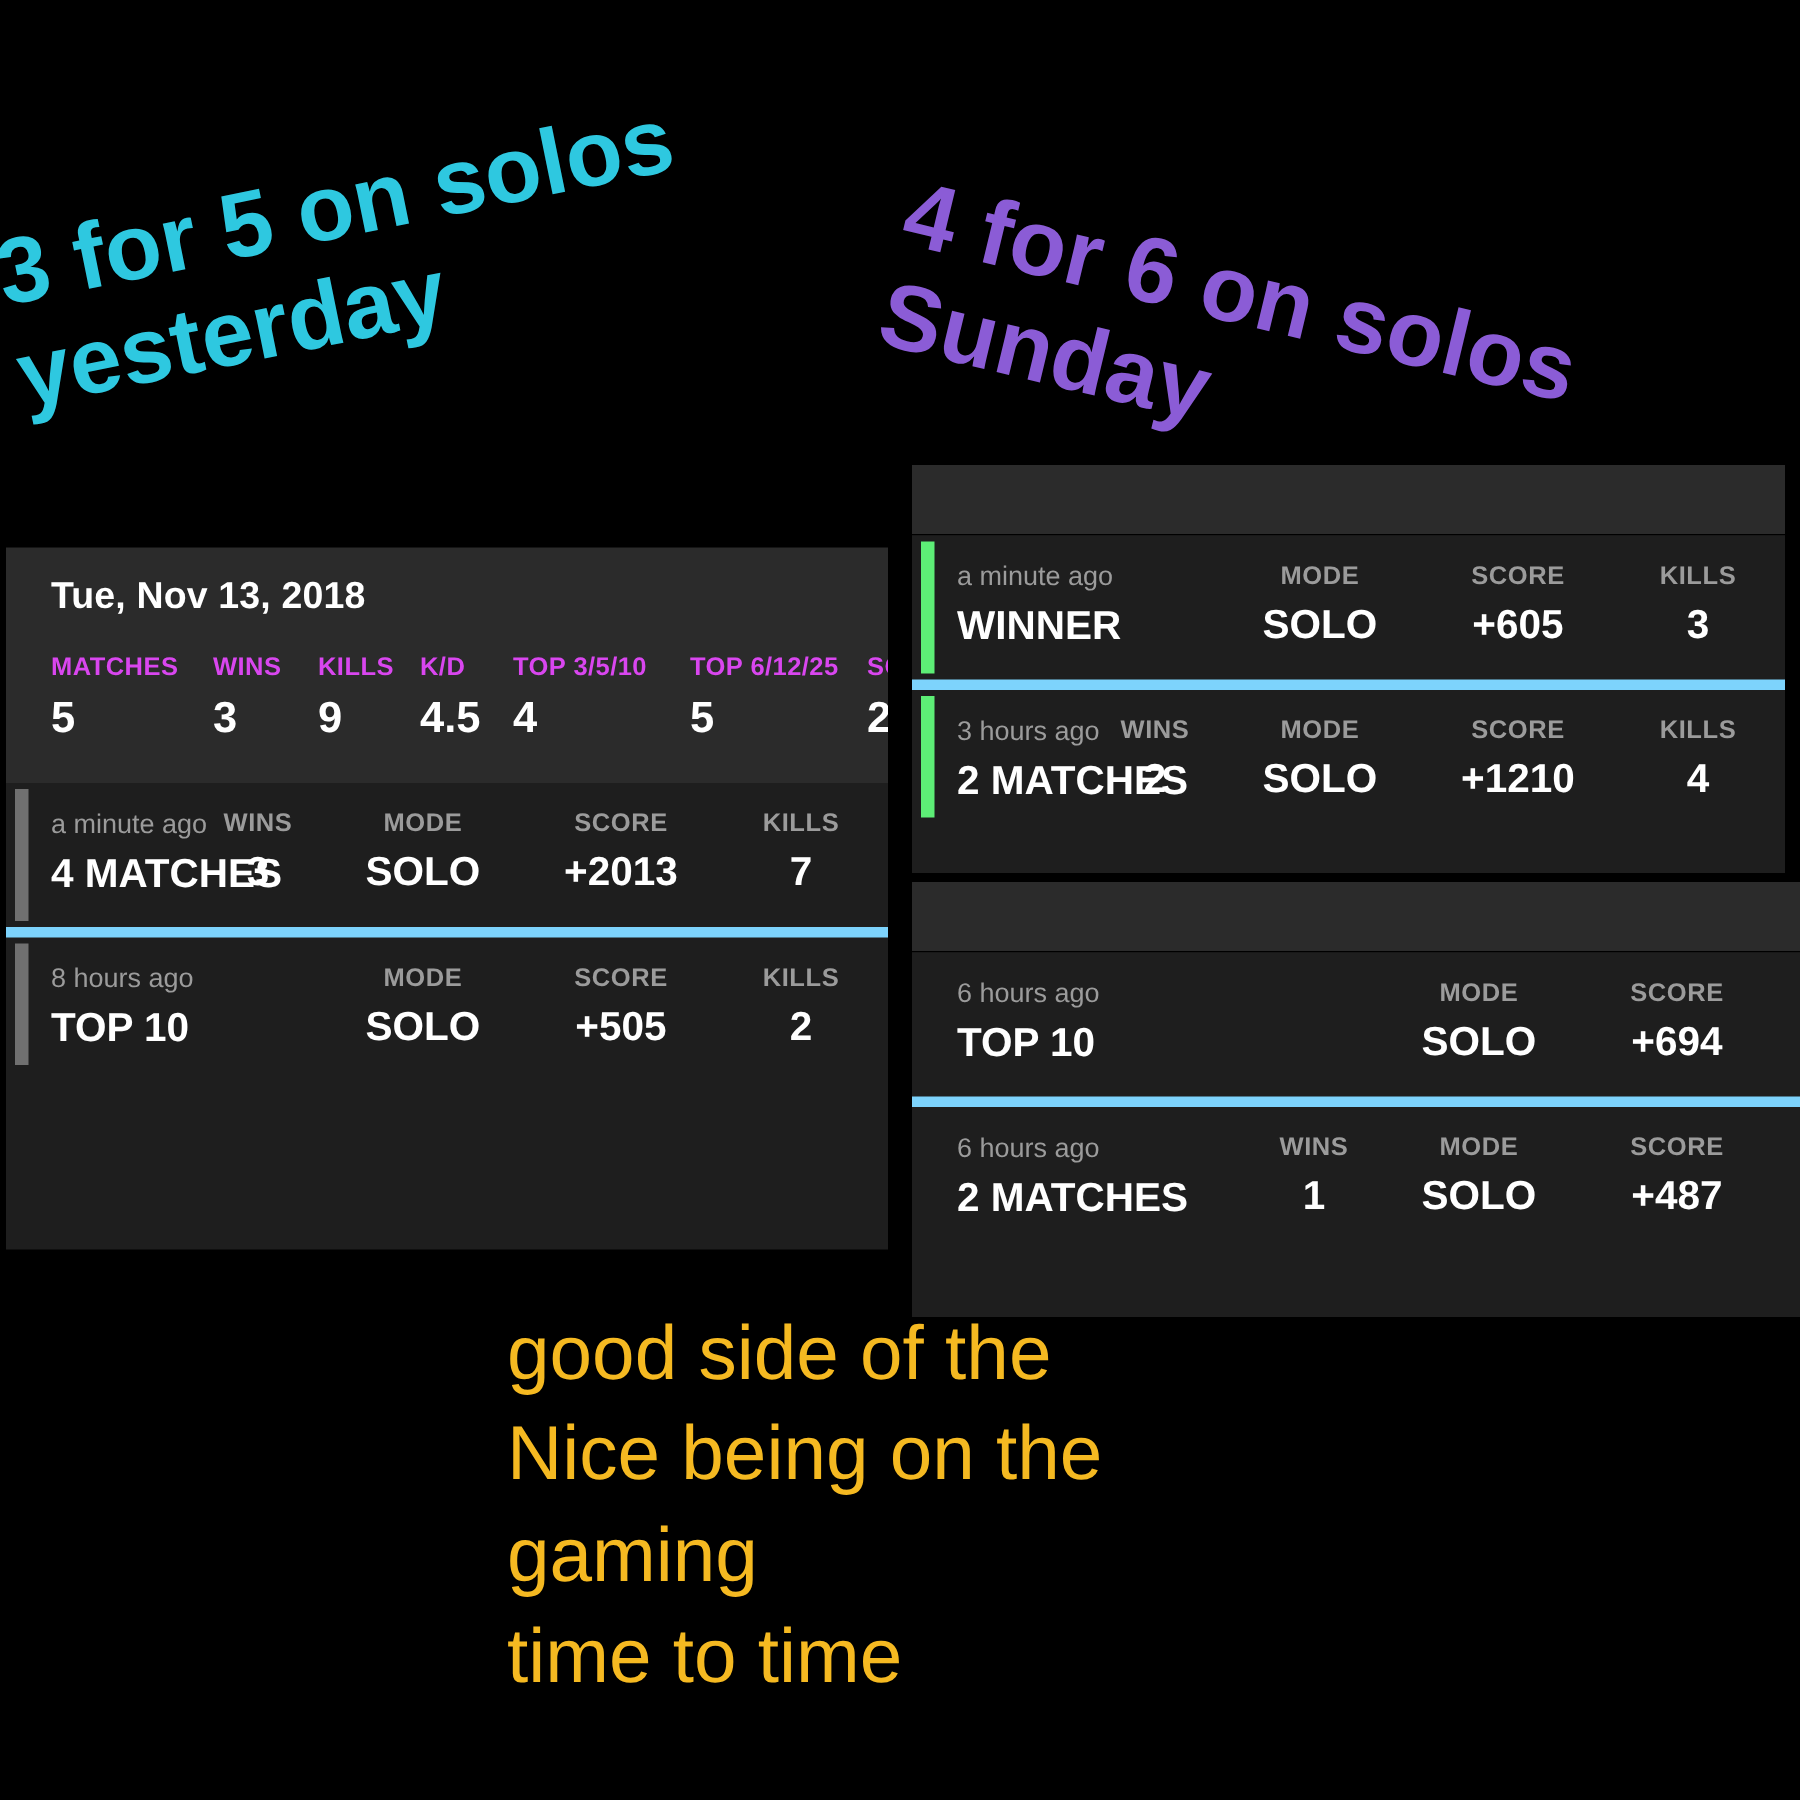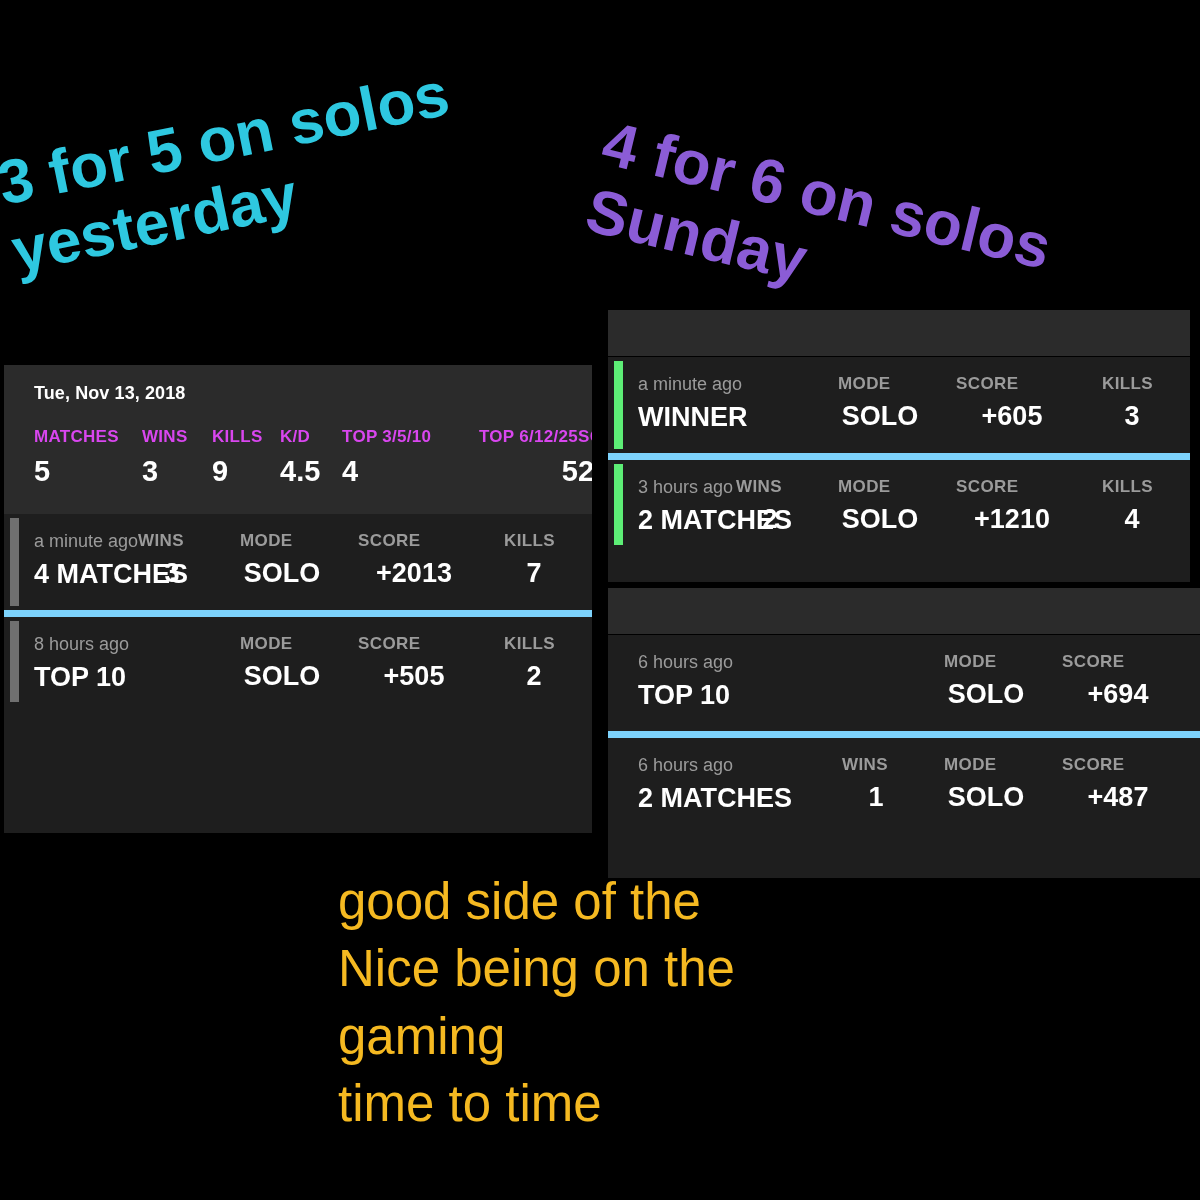--- a/index.html
+++ b/index.html
@@ -34,21 +34,21 @@
     border-bottom: 1px solid #000;
   }
 
   
   .summary {
     background: #2b2b2b;
     padding: 18px 0 28px 0;
   }
   .summary-date {
     color: #ffffff;
-    font-size: 18px;
+    font-size: 25px;
     font-weight: bold;
     padding: 0 0 0 30px;
     letter-spacing: 0.1px;
     white-space: nowrap;
   }
   .summary-stats {
     display: flex;
     padding: 24px 0 0 30px;
     white-space: nowrap;
   }
@@ -119,21 +119,21 @@
   .col-mode   { width: 84px; }
   .col-score  { width: 112px; }
   .col-kills  { width: 60px; }
 
   .cell-label {
     color: #9b9b9b;
     font-size: 17px;
     font-weight: bold;
     letter-spacing: 0.4px;
     line-height: 1;
-    text-align: left;
+    text-align: center;
     white-space: nowrap;
   }
   .cell-label.plain {
     font-weight: normal;
     letter-spacing: 0;
     font-size: 18px;
   }
   .cell-value {
     color: #ffffff;
     font-size: 27px;
@@ -205,21 +205,21 @@
           <div class="stat-value">9</div>
         </div>
         <div class="stat" style="width: 62px;">
           <div class="stat-label">K/D</div>
           <div class="stat-value">4.5</div>
         </div>
         <div class="stat" style="width: 118px;">
           <div class="stat-label">TOP 3/5/10</div>
           <div class="stat-value">4</div>
         </div>
-        <div class="stat" style="width: 118px; text-align: right;">
+        <div class="stat" style="width: 118px;">
           <div class="stat-label">TOP 6/12/25</div>
           <div class="stat-value">5</div>
         </div>
         <div class="stat" style="width: 60px;">
           <div class="stat-label">SCORE</div>
           <div class="stat-value">2</div>
         </div>
       </div>
   </div>
   <div class="rows" id="rows-left">

